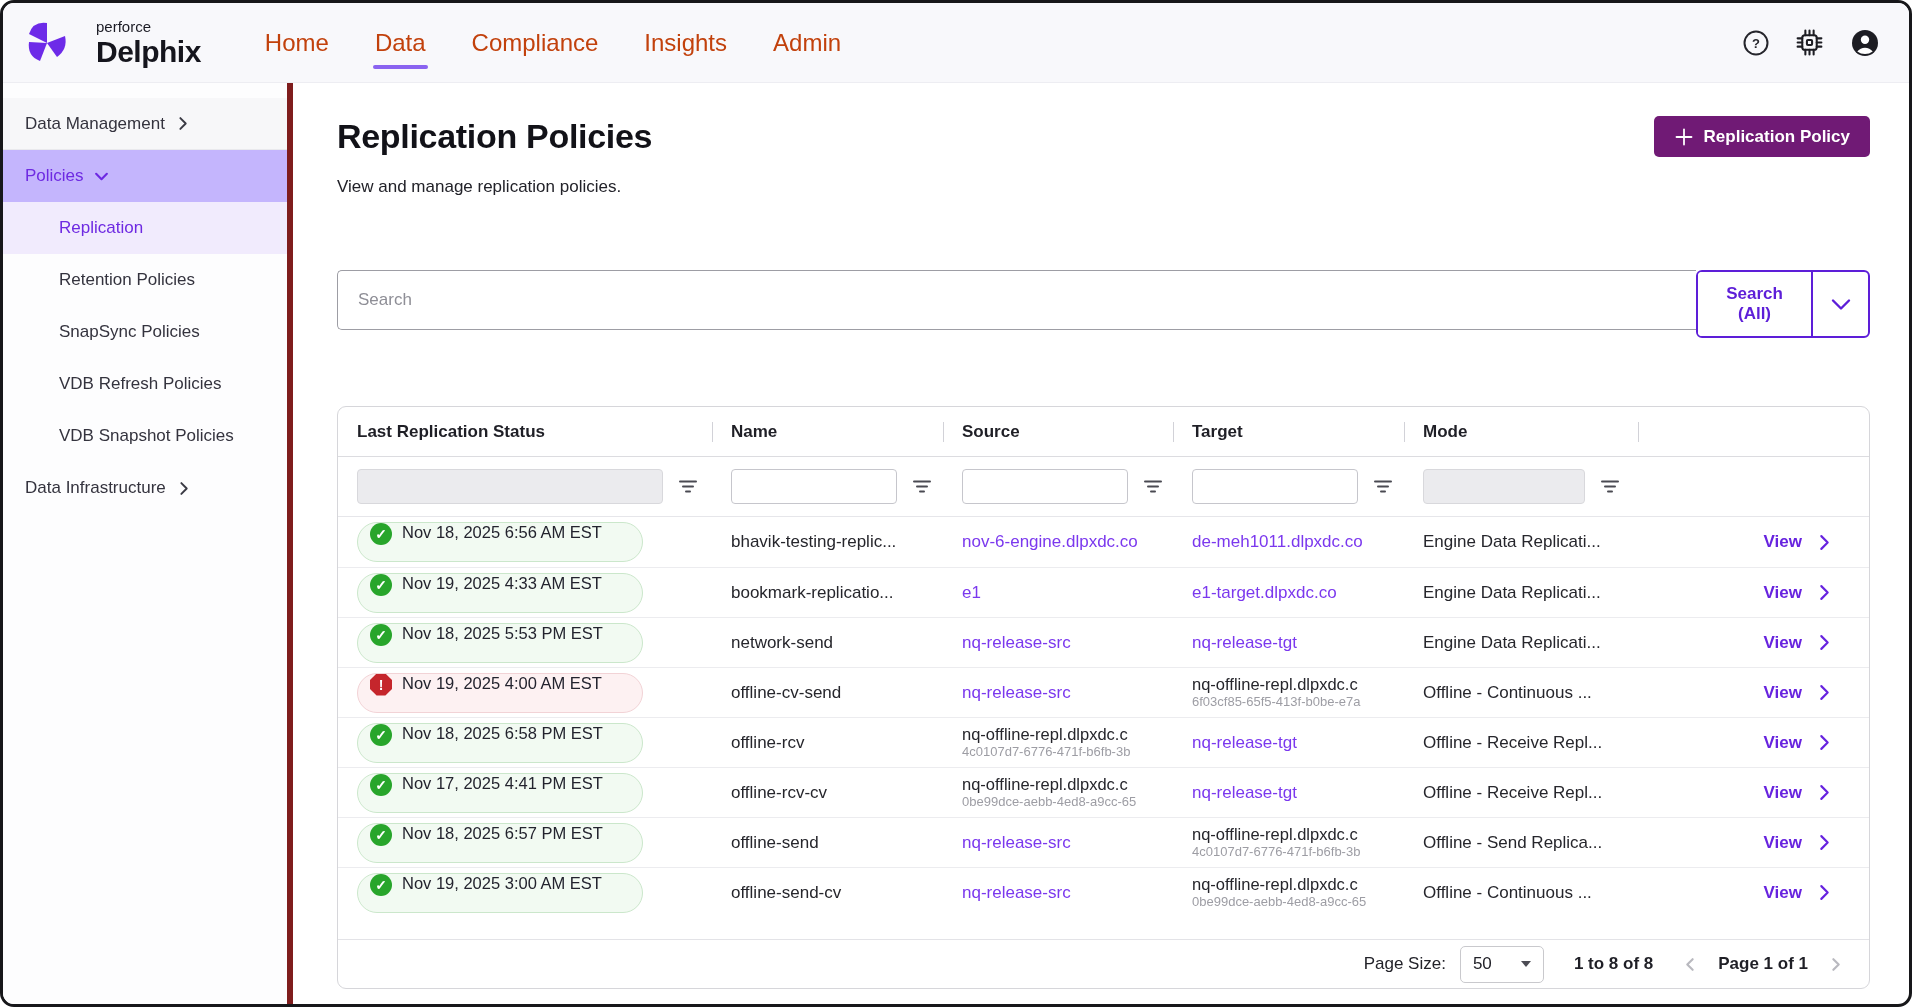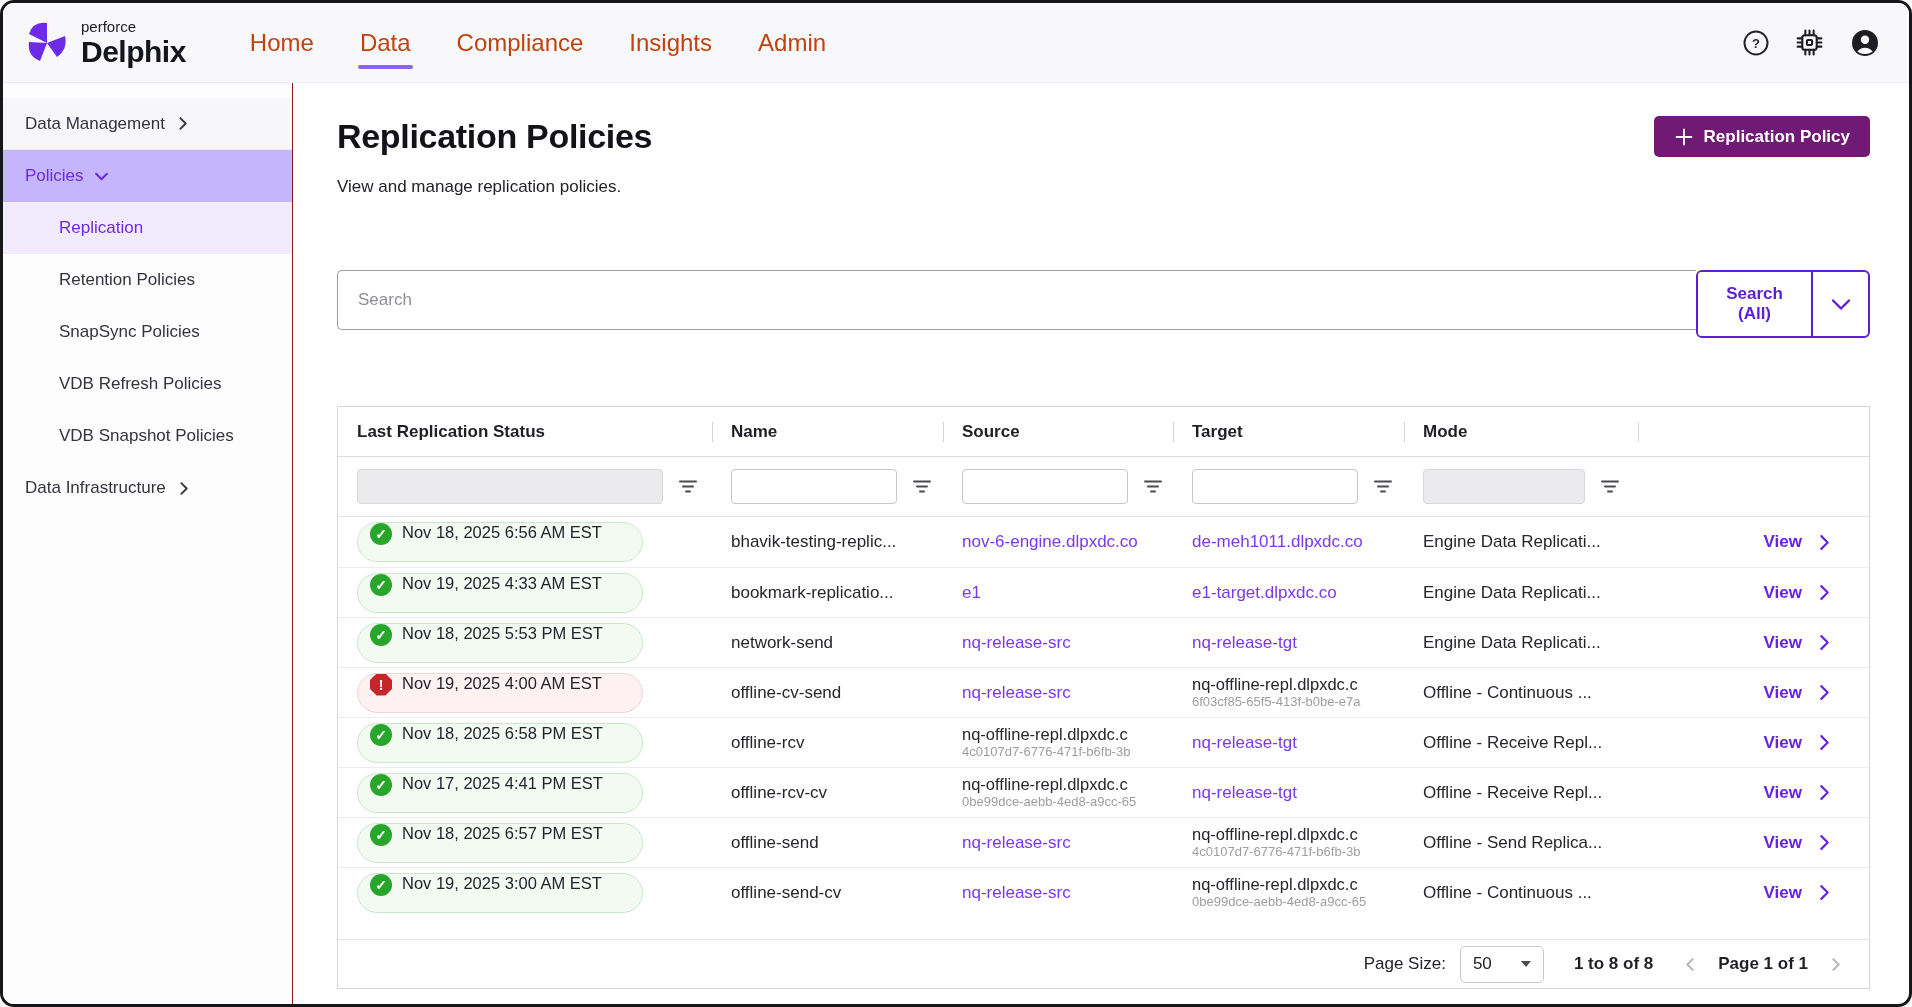--- a/index.html
+++ b/index.html
@@ -2,33 +2,33 @@
 <html><head>
 <meta charset="utf-8">
 <style>
   *{box-sizing:border-box;margin:0;padding:0}
   html,body{background:#fff}
   body{font-family:"Liberation Sans",sans-serif;color:#26262c}
   .window{width:1912px;height:1007px;border:3px solid #17171a;border-radius:14px;overflow:hidden;background:#fff;display:flex;flex-direction:column}
 
   
   .topnav{height:80px;background:#f8f8fb;border-bottom:1px solid #ededf2;display:flex;align-items:center;padding:0 28px 0 18px;flex-shrink:0}
-  .brand{display:flex;align-items:center;gap:8px}
+  .brand{display:flex;align-items:center;gap:23px}
   .brand-text{display:flex;flex-direction:column;line-height:1}
   .brand-company{font-size:15px;color:#1b1b24;font-weight:500;margin-bottom:3px}
   .brand-product{font-size:30px;font-weight:800;color:#15151d;letter-spacing:-0.5px}
   .nav-links{display:flex;gap:46px;margin-left:64px}
   .nav-item{font-size:24px;font-weight:400;color:#c2410c;position:relative;cursor:pointer;padding:8px 0}
   .nav-item.active::after{content:"";position:absolute;left:-2px;right:-2px;bottom:-4px;height:4px;border-radius:3px;background:#8a63f0}
   .topnav-right{margin-left:auto;display:flex;align-items:center;gap:24px}
   .icon-btn{cursor:pointer;display:flex;align-items:center;justify-content:center}
 
   
   .body-row{flex:1;display:flex;min-height:0}
-  .sidebar{width:290px;flex-shrink:0;background:#fdfdfe;border-right:1px solid #7f1d1d;padding-top:15px}
+  .sidebar{width:290px;flex-shrink:0;background:#fdfdfe;border-right:6px solid #7f1d1d;padding-top:15px}
   .side-item{height:52px;display:flex;align-items:center;gap:10px;padding:0 22px;font-size:17px;color:#34333e;cursor:pointer}
   .side-item.dm{background:#f7f7f9;border-bottom:1px solid #e9e9ed}
   .side-item.policies{background:#c4b5fd;color:#6e2ae2}
   .side-item.sub{padding-left:56px}
   .side-item.selected{background:#f1ebfd;color:#6e2ae2}
   .main{flex:1;overflow:hidden}
   .content{width:1533px;margin:33px 0 0 44px}
 
   
   .page-head{display:flex;justify-content:space-between;align-items:center}
@@ -38,21 +38,21 @@
 
   
   .search-row{display:flex;margin-top:73px;height:68px}
   .search-input{flex:1;height:60px;border:1px solid #9d9da4;border-radius:5px 0 0 5px;border-right:none;padding:0 20px;font-size:17px;font-family:"Liberation Sans",sans-serif;color:#26262c;outline:none}
   .search-input::placeholder{color:#8e8e96}
   .search-btn-group{display:flex;border:2.5px solid #5d1ed8;border-radius:6px;overflow:hidden;width:174px;flex-shrink:0;background:#fff}
   .search-btn{width:113px;display:flex;flex-direction:column;align-items:center;justify-content:center;font-size:17px;font-weight:700;color:#5d1ed8;line-height:1.2;cursor:pointer;background:#fff;border:none;font-family:"Liberation Sans",sans-serif}
   .search-dd{flex:1;border-left:2.5px solid #5d1ed8;display:flex;align-items:center;justify-content:center;cursor:pointer}
 
   
-  .table-card{margin-top:68px;border:1px solid #d6d6da;border-radius:0;overflow:hidden;background:#fff}
+  .table-card{margin-top:68px;border:1px solid #d6d6da;border-radius:9px;overflow:hidden;background:#fff}
   .grid-cols{display:grid;grid-template-columns:374px 231px 230px 231px 234px 1fr}
   .thead{height:50px;align-items:center;border-bottom:1px solid #dcdce0}
   .th{font-size:17px;font-weight:700;color:#1f1f26;padding-left:19px;position:relative;height:100%;display:flex;align-items:center}
   .th:not(:first-child)::before{content:"";position:absolute;left:0;top:50%;transform:translateY(-50%);width:1px;height:20px;background:#d2d2d8}
   .filter-row{height:60px;align-items:center;border-bottom:1px solid #e6e6ea}
   .fcell{display:flex;align-items:center;gap:15px;padding-left:19px}
   .f-input{height:35px;border:1px solid #c6c6cc;border-radius:4px;background:#fff;font-size:15px;padding:0 10px;font-family:"Liberation Sans",sans-serif;outline:none;min-width:0}
   .f-input:disabled{background:#ebebee;border-color:#d8d8dc}
   .w-status{width:306px}.w-std{width:166px}.w-mode{width:162px}
   .filter-icon{flex-shrink:0;cursor:pointer}

